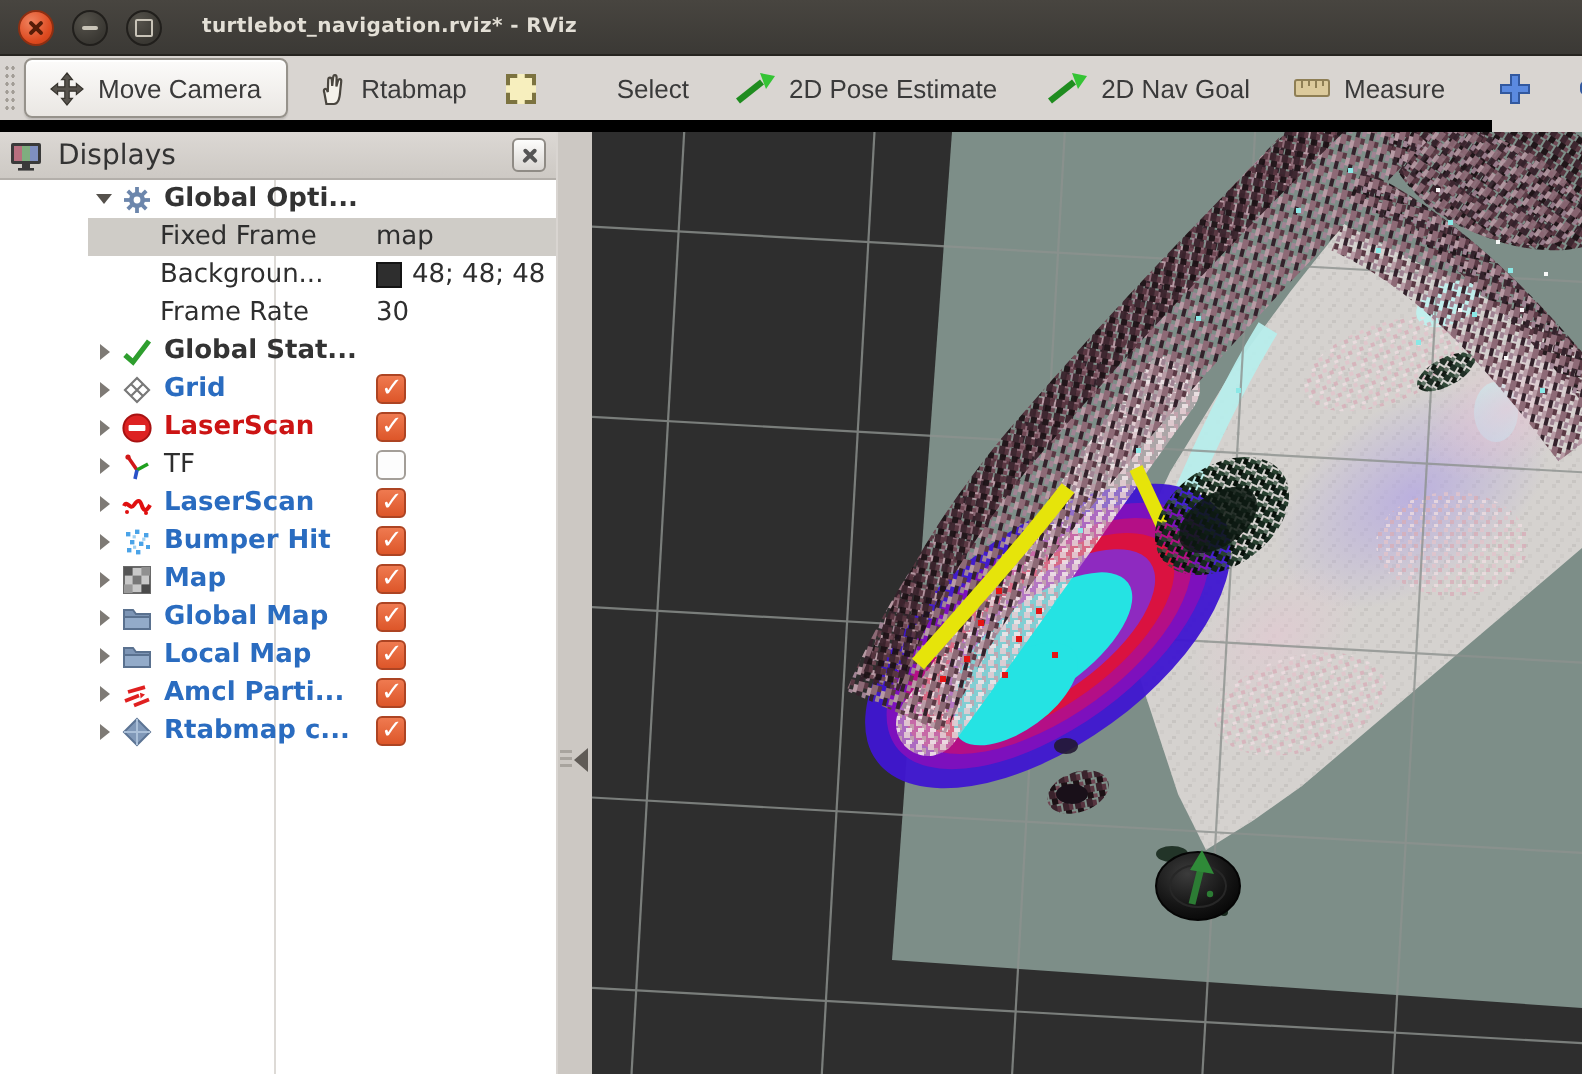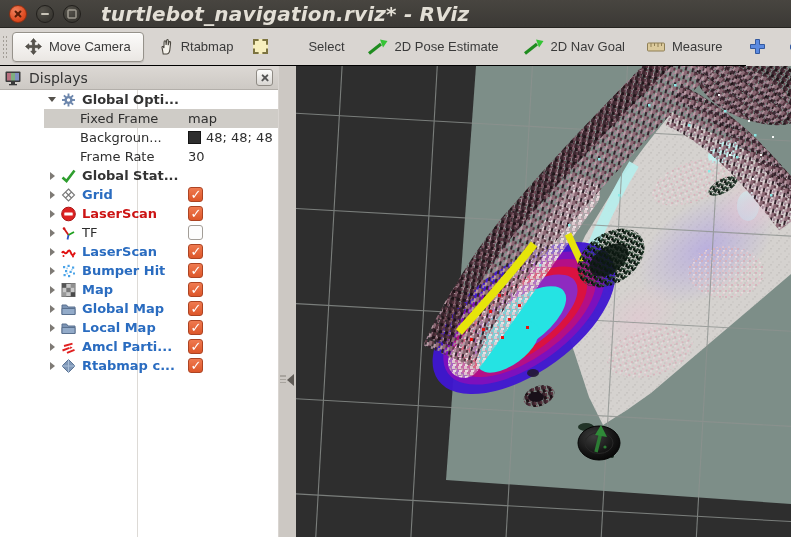--- a/index.html
+++ b/index.html
@@ -25,25 +25,25 @@
     background:linear-gradient(#484540,#3b3935);border-bottom:1px solid #262420;
     display:flex;align-items:center;}
   .wbtn{width:18px;height:18px;border-radius:50%;margin-left:9px;position:relative;flex:none;cursor:pointer;}
   .wbtn.close{background:radial-gradient(circle at 35% 30%, #f0835f, #dd4a20 65%, #c23c15);border:1px solid #8e2f12;}
   .wbtn.minmax{background:radial-gradient(circle at 35% 30%, #55524b, #3a3833 70%);border:1px solid #211f1c;}
   .wbtn.close::before,.wbtn.close::after{content:"";position:absolute;left:50%;top:50%;width:9px;height:2px;background:#571d08;border-radius:1px;}
   .wbtn.close::before{transform:translate(-50%,-50%) rotate(45deg);}
   .wbtn.close::after{transform:translate(-50%,-50%) rotate(-45deg);}
   .wbtn.min::before{content:"";position:absolute;left:50%;top:50%;transform:translate(-50%,-50%);width:8px;height:2px;background:#c9c4b8;border-radius:1px;}
   .wbtn.max::before{content:"";position:absolute;left:50%;top:50%;transform:translate(-50%,-50%);width:7px;height:7px;border:1.5px solid #c9c4b8;border-radius:1px;}
-  .title-text{color:#e3dfd6;font-size:20px;font-weight:bold;margin-left:20px;letter-spacing:.2px;font-style:italic;}
+  .title-text{color:#e3dfd6;font-size:10px;font-weight:bold;margin-left:20px;letter-spacing:.2px;}
 
   
   .toolbar{position:absolute;left:0;top:28px;width:746px;height:38px;background:var(--toolbarBg);
-    border-bottom:1px solid #000000;display:flex;align-items:center;}
+    border-bottom:6px solid #000000;display:flex;align-items:center;}
   .tb-handle{width:6px;height:24px;margin-left:2px;flex:none;
     background-image:radial-gradient(#a29d96 35%, transparent 40%);background-size:3px 4px;}
   .tool{display:flex;align-items:center;gap:7px;font-size:13px;color:#3a3a3a;background:transparent;border:none;height:30px;cursor:pointer;white-space:nowrap;}
   .tool .ticn{flex:none;display:block;}
   .tool.active{background:linear-gradient(#fcfbfa,#eae7e3);border:1px solid #96928b;border-radius:4px;
     box-shadow:inset 0 1px 0 #fff, 0 1px 1px rgba(0,0,0,.12);padding:0 12px;margin-left:4px;}
   .sel-box{width:15px;height:15px;background:#f7efbe;border:2px dashed #7c7340;}
   .icn-plus,.icn-minus{display:block;}
   .tool-right{display:flex;align-items:center;margin-left:26px;cursor:pointer;}
   .caret{width:0;height:0;border-left:4px solid transparent;border-right:4px solid transparent;border-top:5px solid #5c5852;margin-left:7px;margin-top:3px;}

